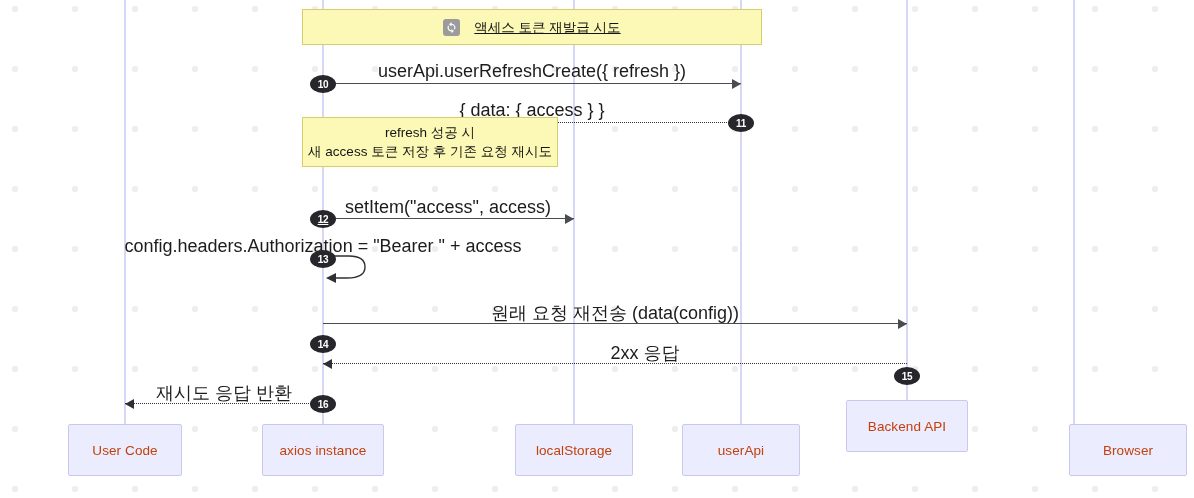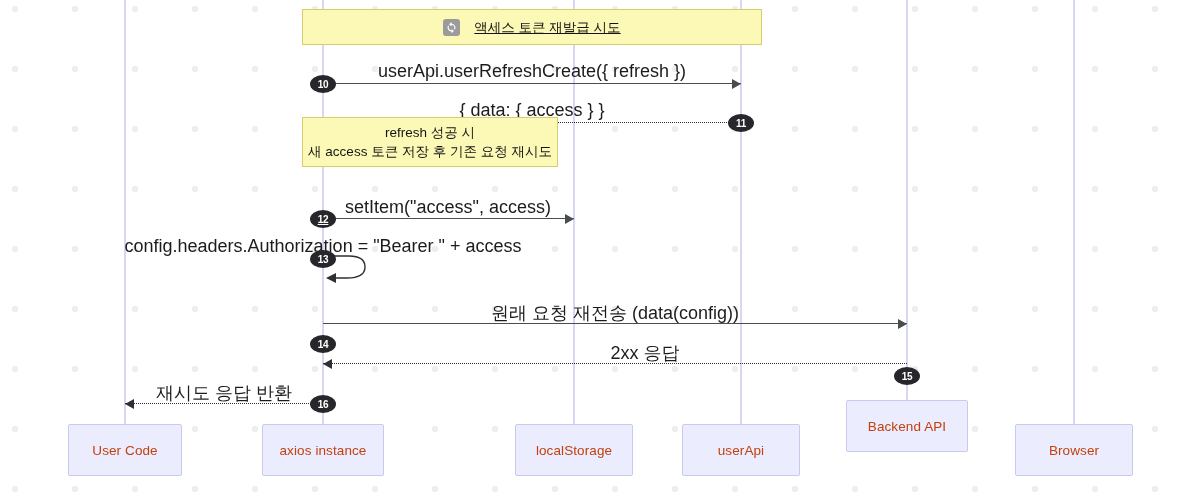--- a/index.html
+++ b/index.html
@@ -201,17 +201,17 @@
       </div>
       <div class="participant" style="left: 515px; top: 424px; width: 118px;">
         <span>localStorage</span>
       </div>
       <div class="participant" style="left: 682px; top: 424px; width: 118px; justify-content: center;">
         <span>userApi</span>
       </div>
       <div class="participant" style="left: 846px; top: 400px; width: 122px;">
         <span>Backend API</span>
       </div>
-      <div class="participant" style="left: 1015px; top: 424px; width: 118px;">
+      <div class="participant" style="left: 1069px; top: 424px; width: 118px;">
         <span>Browser</span>
       </div>
     </div>
 </div>
 
 </body></html>

